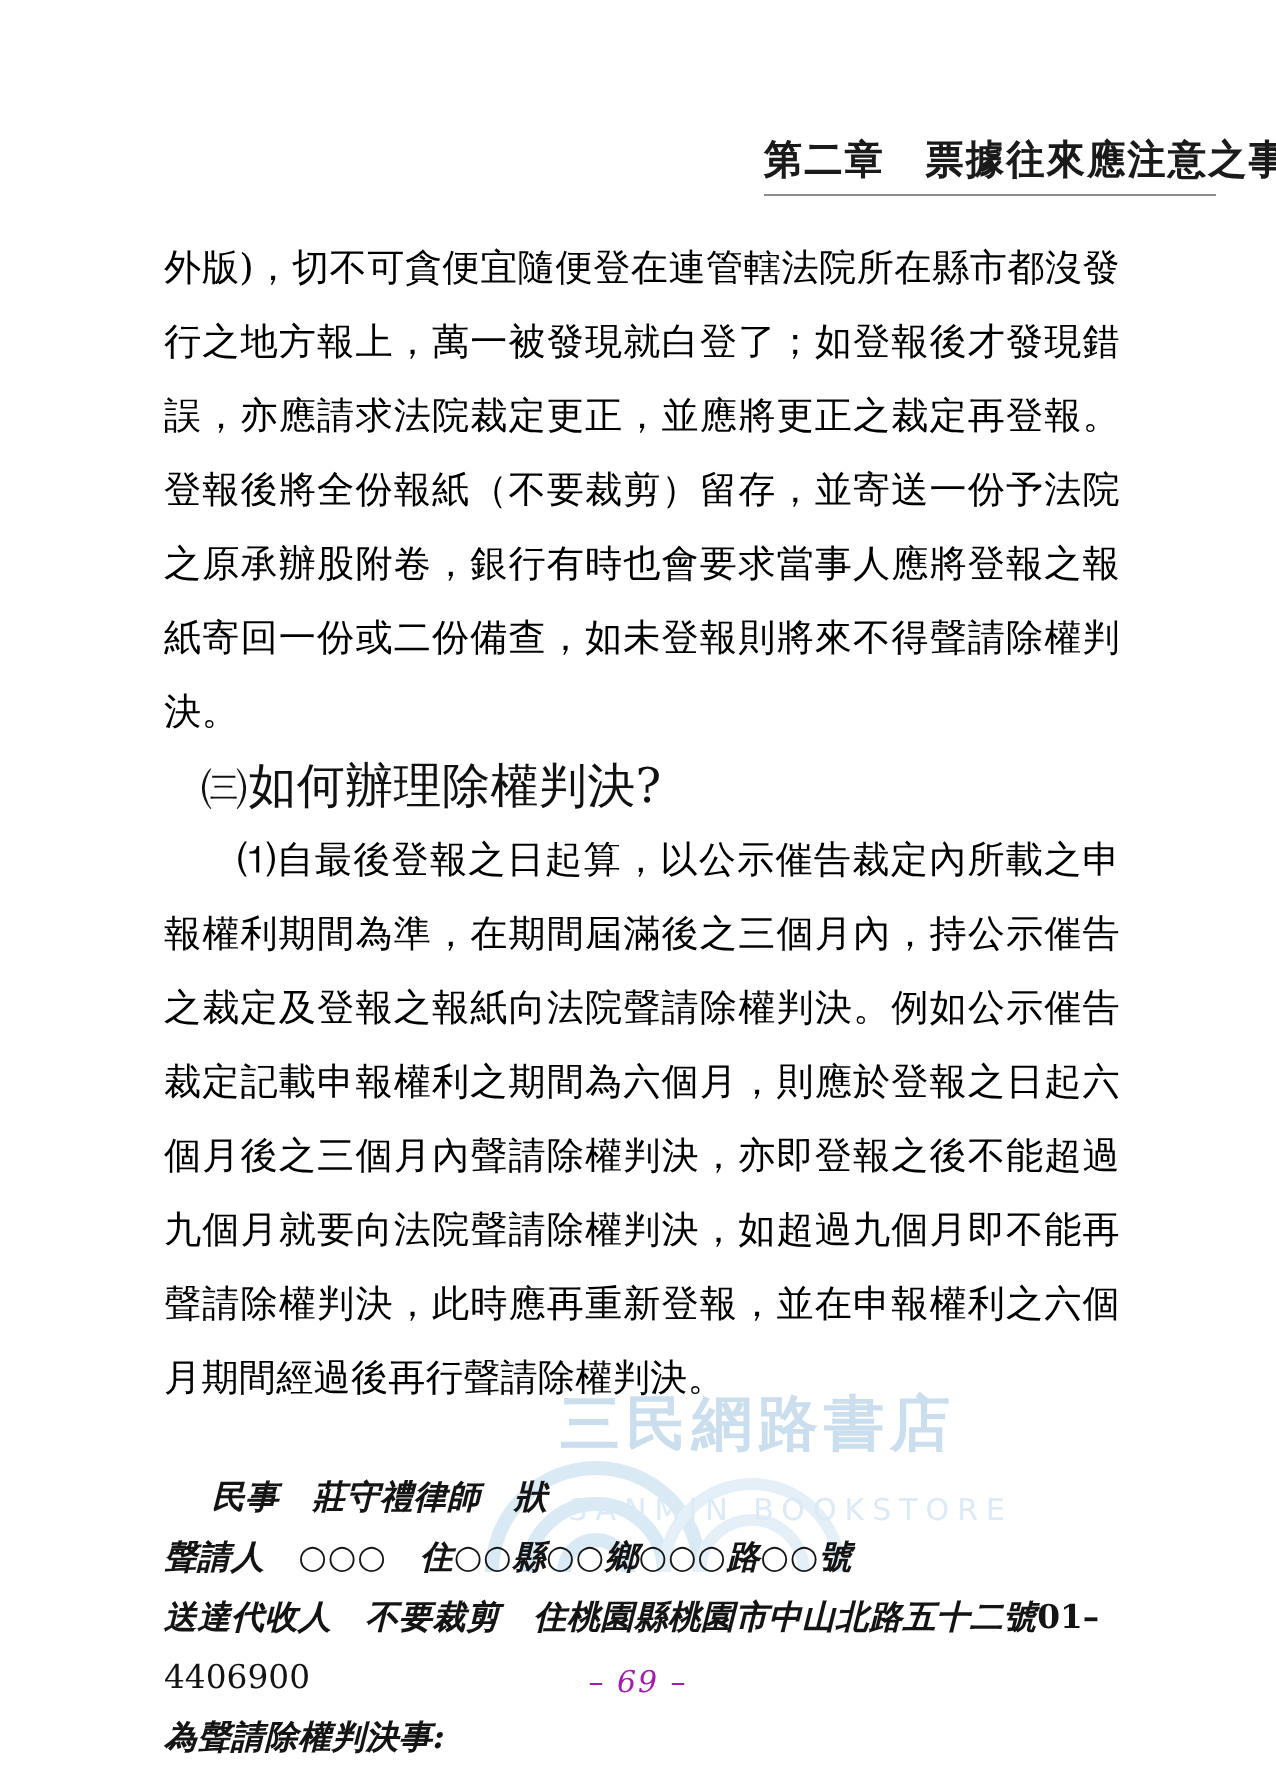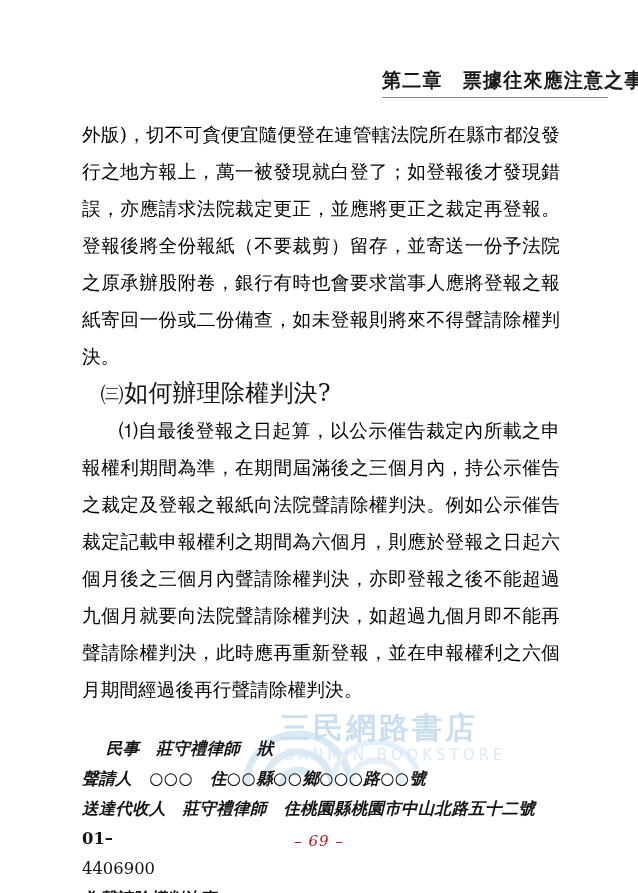--- a/index.html
+++ b/index.html
@@ -113,21 +113,21 @@
     width: 340px;
     height: 112px;
     pointer-events: none;
     z-index: 1;
     opacity: 0.75;
   }
 
   .wm-text {
     position: absolute;
     left: 44px;
-    top: 18px;
+    top: 2px;
     font-family: "DejaVu Serif", "Liberation Serif", serif;
     font-size: 30px;
     font-weight: 700;
     letter-spacing: 3px;
     color: #b9d4e8;
     white-space: nowrap;
     text-align: center;
   }
 
   .wm-sub {
@@ -150,21 +150,21 @@
   
   .page-number {
     position: absolute;
     left: 0;
     top: 832px;
     width: 638px;
     text-align: center;
     font-family: "DejaVu Serif", "Liberation Serif", serif;
     font-style: italic;
     font-size: 15px;
-    color: #b91c1c;
+    color: #a21caf;
     letter-spacing: 1px;
   }
 </style>
 </head>
 <body>
 
 <div class="page">
 
   <div class="header">
     <div class="header-title">第二章　票據往來應注意之事項</div>
@@ -180,21 +180,21 @@
     <p class="para para-num">⑴自最後登報之日起算，以公示催告裁定內所載之申報權利期間為準，在期間屆滿後之三個月內，持公示催告之裁定及登報之報紙向法院聲請除權判決。例如公示催告裁定記載申報權利之期間為六個月，則應於登報之日起六個月後之三個月內聲請除權判決，亦即登報之後不能超過九個月就要向法院聲請除權判決，如超過九個月即不能再聲請除權判決，此時應再重新登報，並在申報權利之六個月期間經過後再行聲請除權判決。</p>
 
     <div class="gap-block"></div>
 
     <div class="form-block">
 
       <p class="form-line ind1 bold">民事　莊守禮律師　狀</p>
 
       <p class="form-line ind0 bold">聲請人　○○○　住○○縣○○鄉○○○路○○號</p>
 
-      <p class="form-line ind0 bold"><span>送達代收人　莊守禮律師　住桃園縣桃園市中山北路五十二號</span><span class="latin">01–</span></p>
+      <p class="form-line ind0 bold"><span>送達代收人　不要裁剪　住桃園縣桃園市中山北路五十二號</span><span class="latin">01–</span></p>
 
       <p class="form-line ind0 latin">4406900</p>
 
       <p class="form-line ind0 bold">為聲請除權判決事:</p>
 
     </div>
   </div>
 
   <div class="watermark">
     <svg class="wm-arcs" width="200" height="80" viewBox="0 0 200 80">

